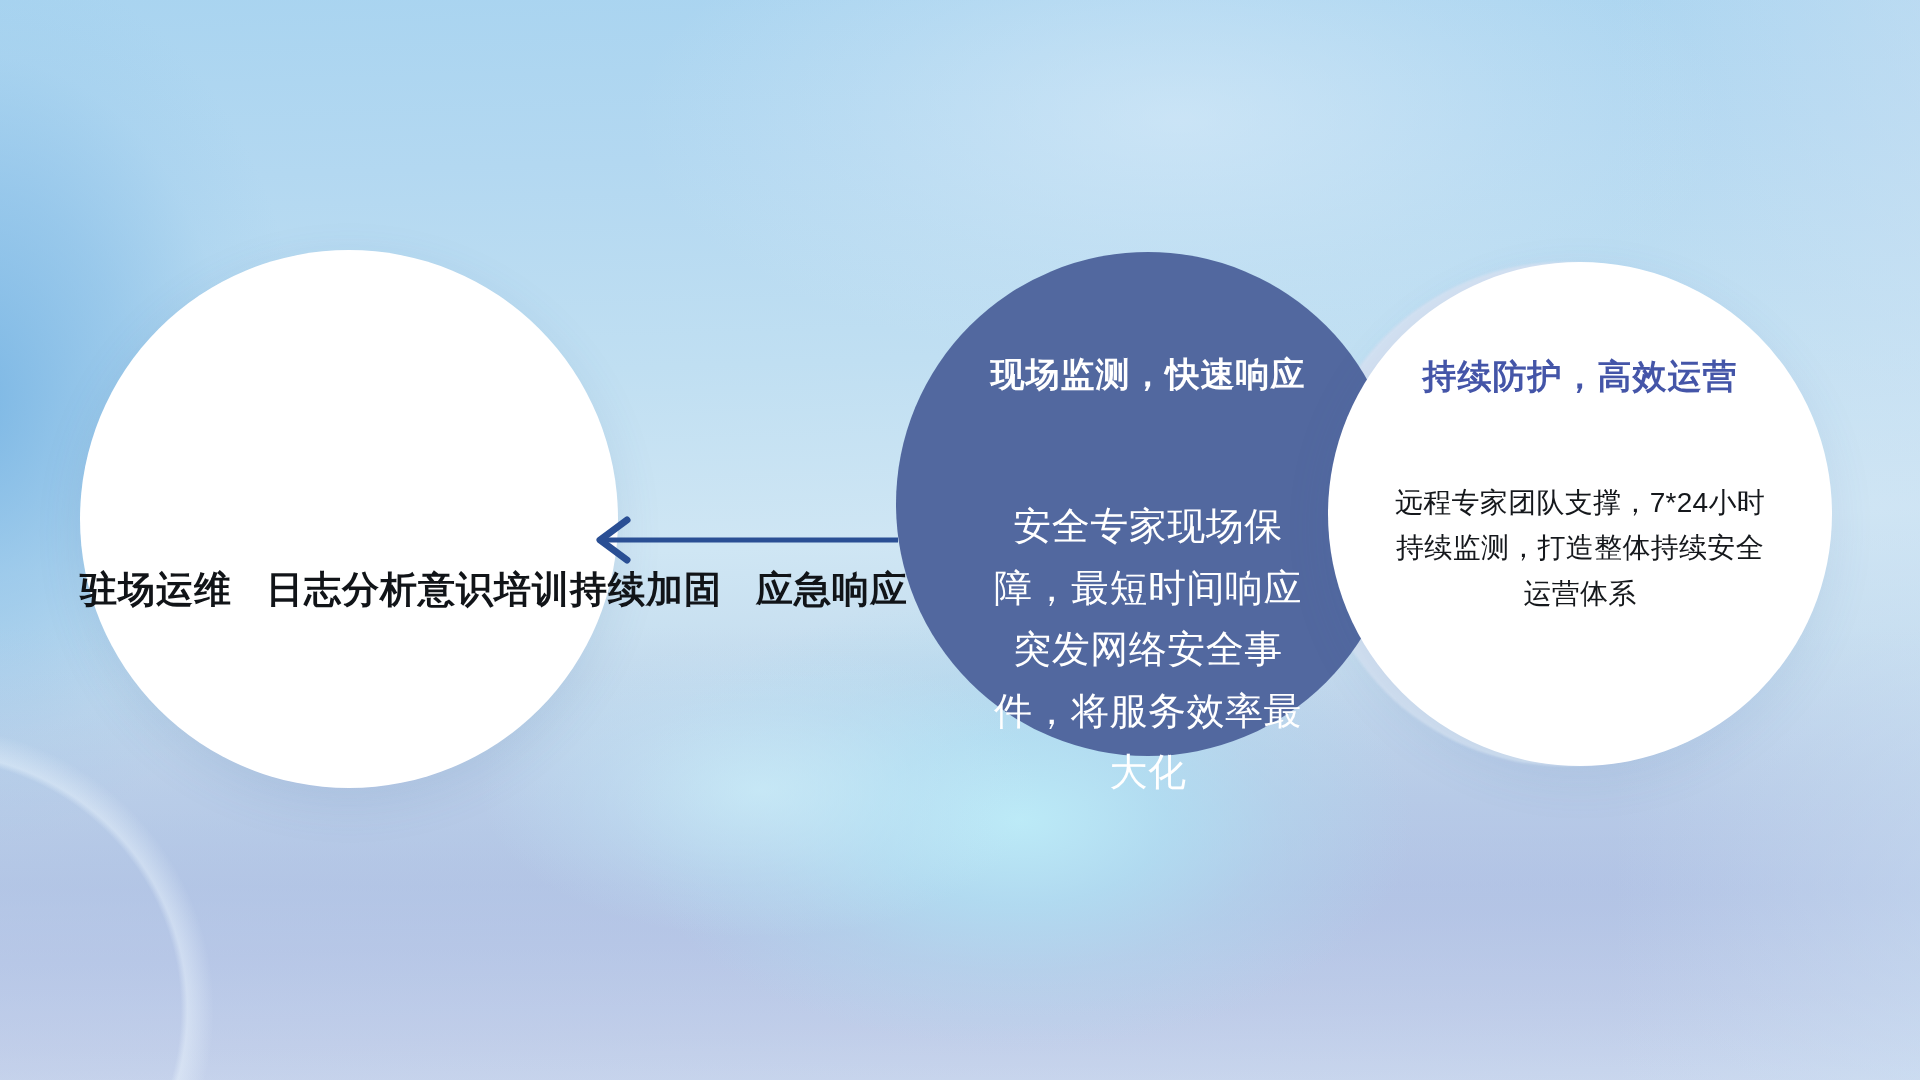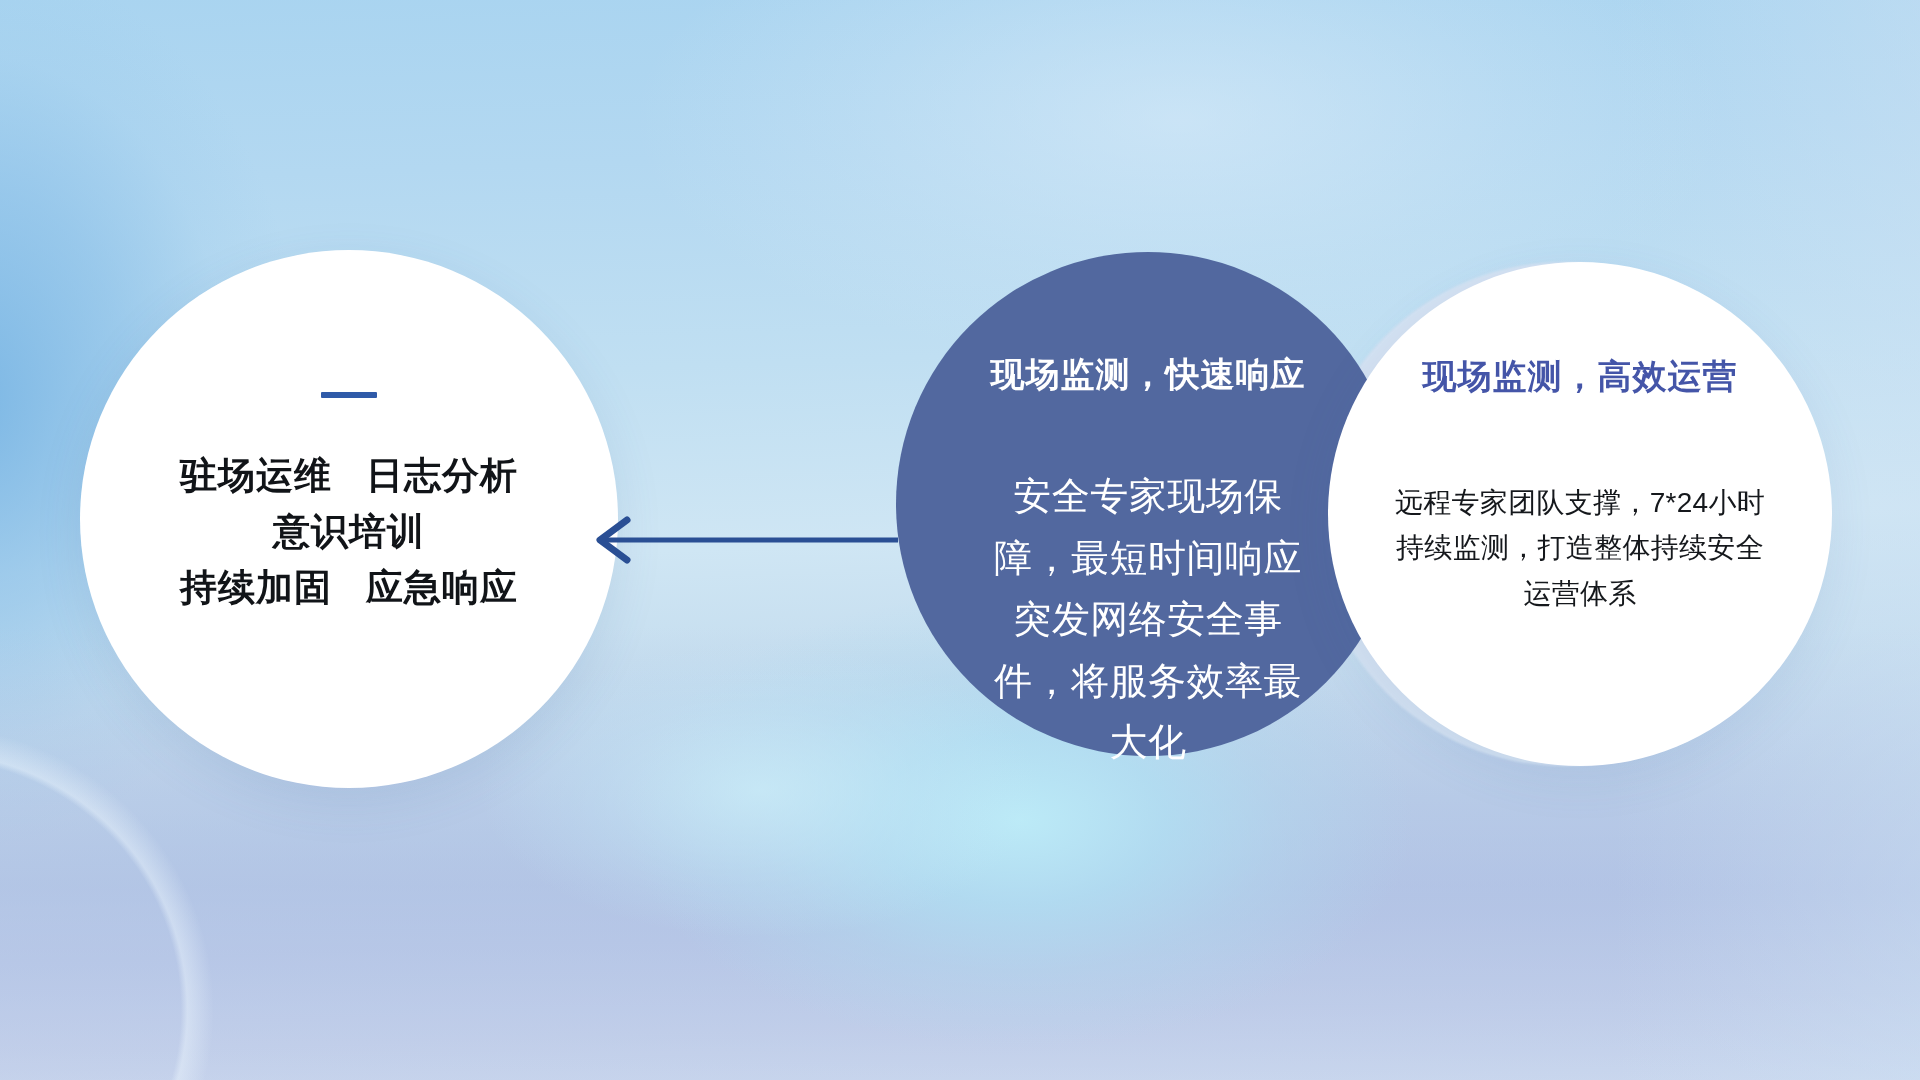--- a/index.html
+++ b/index.html
@@ -109,21 +109,20 @@
     filter: blur(1px);
   }
 
   
   .left-content {
     position: absolute;
     left: 80px; top: 250px;
     width: 538px; height: 538px;
     z-index: 6;
     display: flex;
-    flex-direction: column;
     align-items: center;
     justify-content: flex-start;
     padding-top: 142px;
     box-sizing: border-box;
   }
   .dash {
     width: 56px; height: 6px;
     background: #2f5aa8;
     border-radius: 1px;
     margin-bottom: 50px;
@@ -142,20 +141,21 @@
   .mid-content {
     position: absolute;
     left: 896px; top: 252px;
     width: 504px; height: 504px;
     z-index: 7;
     display: flex;
     flex-direction: column;
     align-items: center;
     box-sizing: border-box;
     padding-top: 100px;
+    gap: 30px;
   }
   .mid-title {
     font-size: 34px;
     font-weight: 700;
     color: #ffffff;
     letter-spacing: 1px;
     white-space: nowrap;
     margin-bottom: 68px;
   }
   .mid-body {
@@ -238,17 +238,17 @@
       <span>持续加固</span><span class="gap"></span><span>应急响应</span>
     </div>
   </div>
 
   <div class="mid-content">
     <div class="mid-title">现场监测，快速响应</div>
     <div class="mid-body">安全专家现场保障，最短时间响应突发网络安全事件，将服务效率最大化</div>
   </div>
 
   <div class="right-content">
-    <div class="right-title">现场监测，高效运营</div>
+    <div class="right-title">持续防护，高效运营</div>
     <div class="right-body">远程专家团队支撑，7*24小时持续监测，打造整体持续安全运营体系</div>
   </div>
 
 </div>
 
 </body></html>

